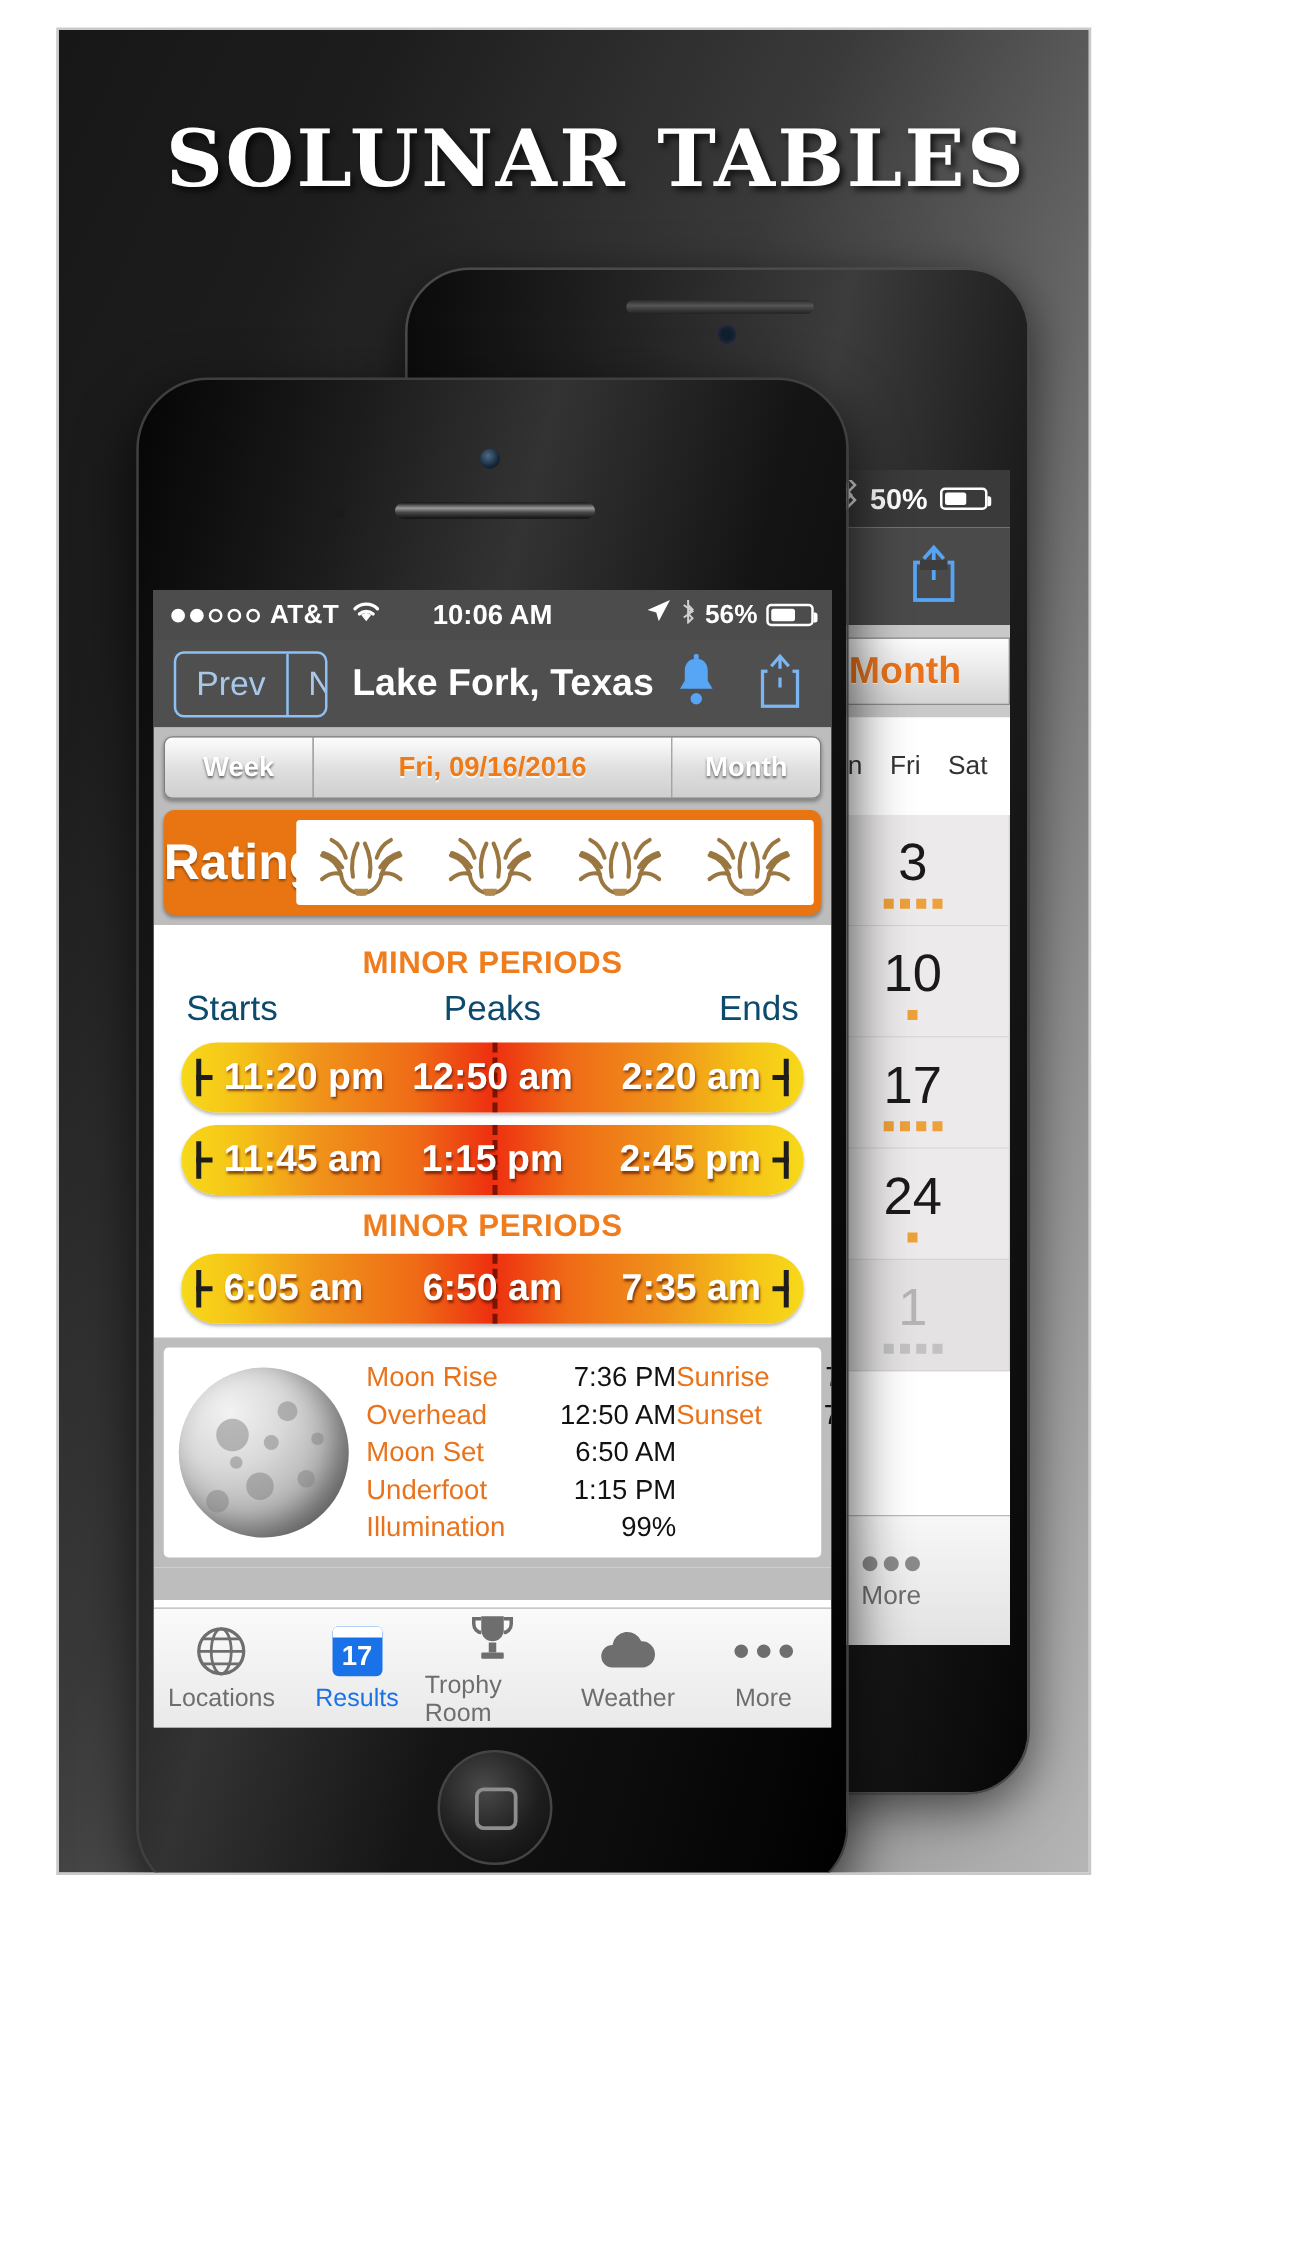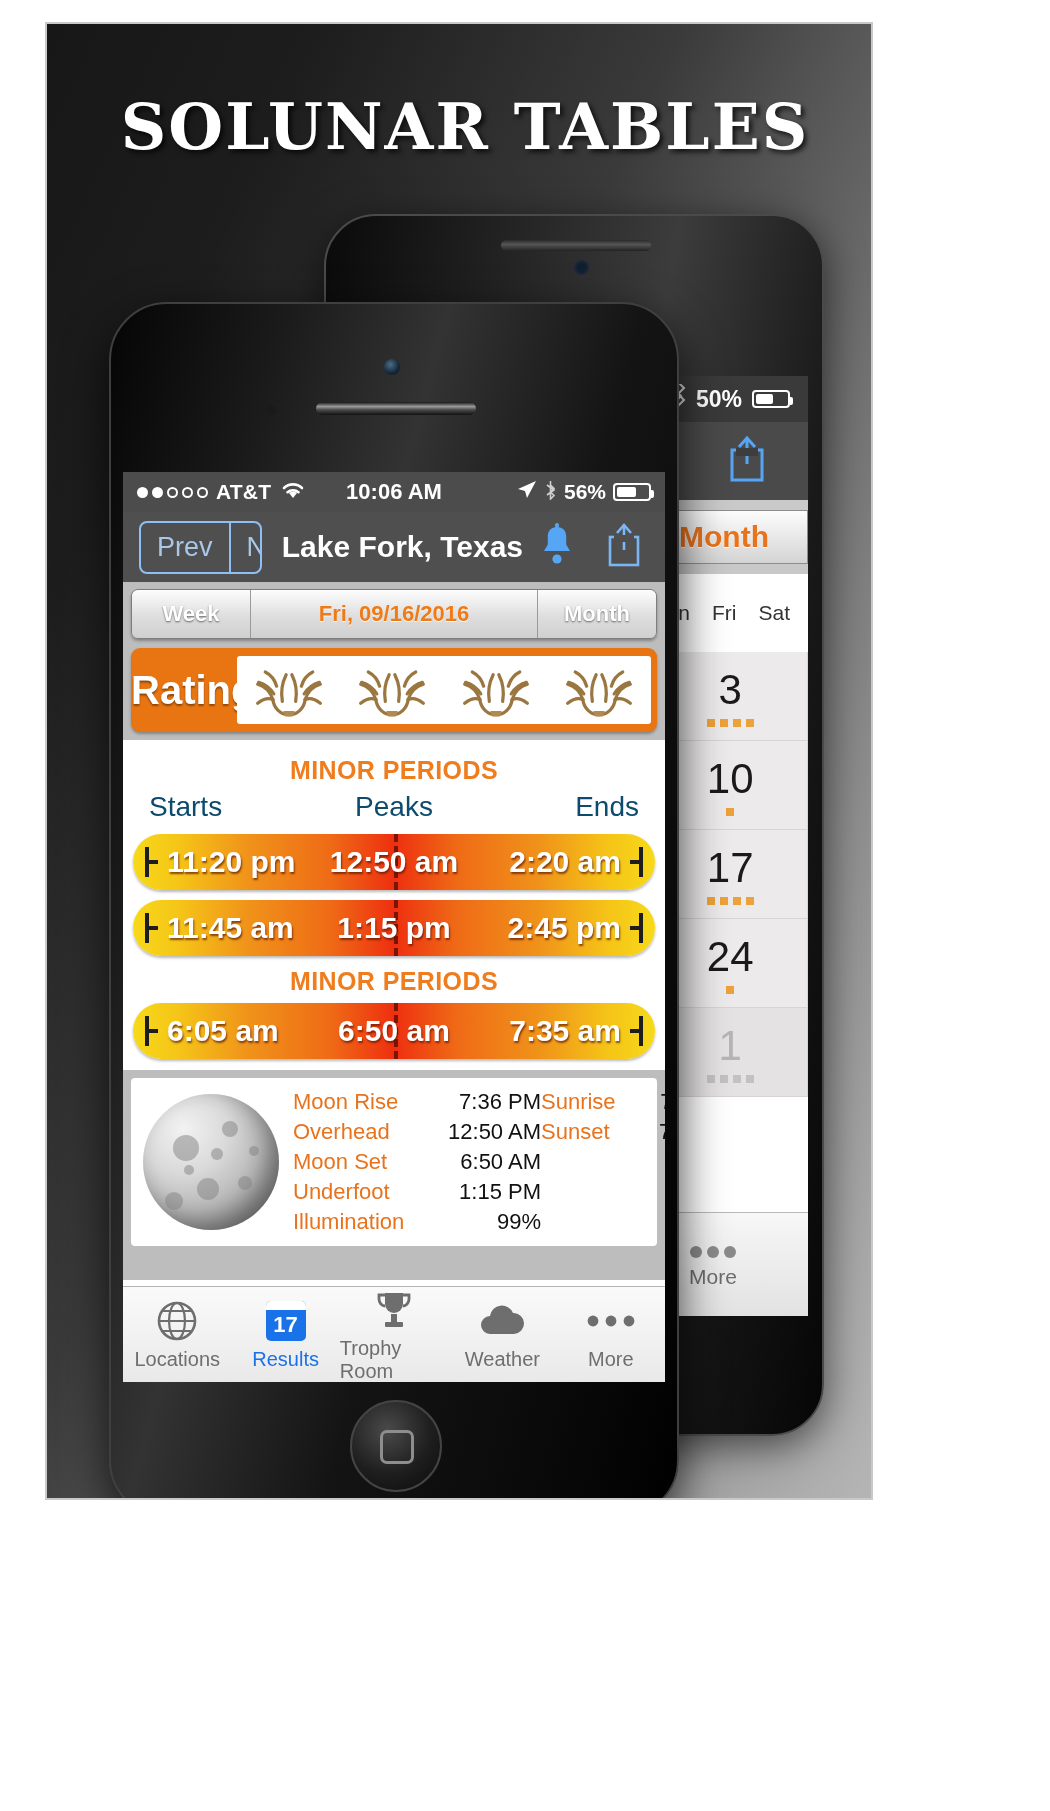--- a/index.html
+++ b/index.html
@@ -15,21 +15,21 @@
     position: absolute;
     left: 45px; top: 22px;
     width: 828px; height: 1478px;
     background: linear-gradient(115deg,#171717 0%,#1d1d1d 18%,#3a3a3a 42%,#6b6b6b 62%,#8e8e8e 78%,#a8a8a8 92%,#b5b5b5 100%);
     border: 2px solid #c9c9c9;
     overflow: hidden;
   }
 
   #poster-title {
     position: absolute;
-    left: 4px; top: 66px;
+    left: 16px; top: 66px;
     width: 828px;
     text-align: center;
     font-family: "DejaVu Serif", serif;
     font-weight: bold;
     font-size: 63px;
     letter-spacing: 2px;
     color: #ffffff;
     text-shadow: 3px 3px 5px rgba(0,0,0,.75);
     white-space: nowrap;
   }
@@ -249,21 +249,21 @@
     font-size:25px; font-weight:bold; letter-spacing:.4px;
     padding:6px 0 2px 0;
   }
   .col-heads{
     display:flex; padding:4px 26px 6px 26px; font-size:28px; color:#0c4a6e;
   }
   .col-heads span:nth-child(1){ flex:1; text-align:left;}
   .col-heads span:nth-child(2){ flex:1; text-align:center;}
   .col-heads span:nth-child(3){ flex:1; text-align:right;}
 
-  .pill-row{ padding:5px 10px; }
+  .pill-row{ padding:5px 22px; }
   .pill{
     position:relative; height:56px; border-radius:28px;
     background: linear-gradient(90deg,
       #f7d91a 0%, #f5c417 9%, #f0931a 22%, #ef6a16 38%,
       #ee2f10 50%, #ef6a16 62%, #f0931a 78%, #f5c417 91%, #f7d91a 100%);
     display:flex; align-items:center;
     box-shadow:0 2px 3px rgba(0,0,0,.28);
     overflow:hidden;
   }
   .pill .dash{

